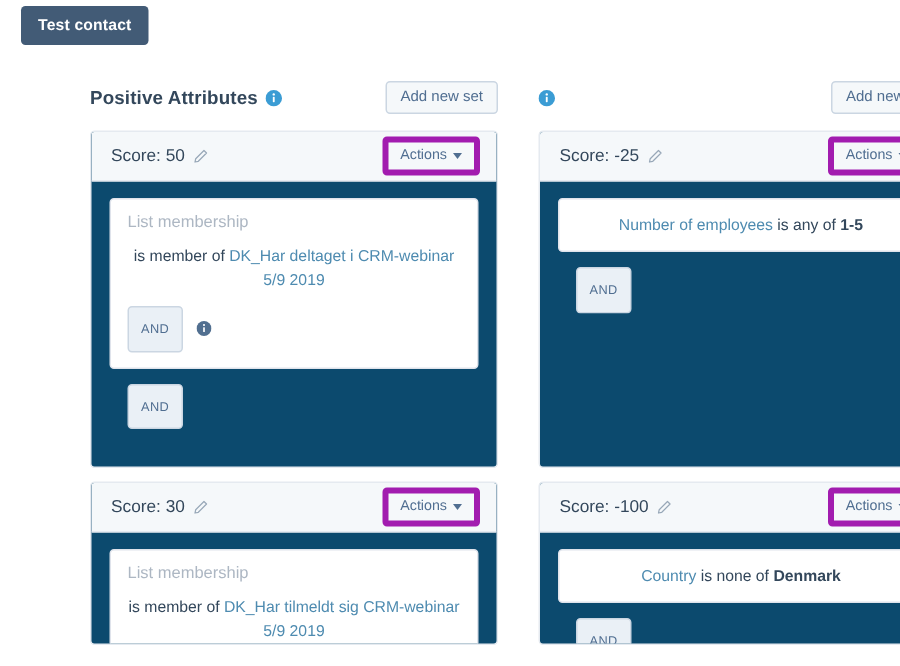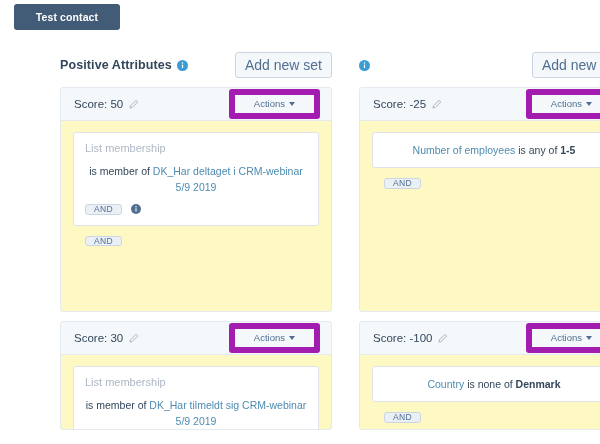--- a/index.html
+++ b/index.html
@@ -7,21 +7,21 @@
     width: 600px; height: 444px;
     background: #ffffff;
     font-family: "Liberation Sans", sans-serif;
     overflow: hidden;
   }
   .page { position: relative; width: 600px; height: 444px; background:#fff; }
 
   
   .test-contact-btn {
     position: absolute; left: 14px; top: 4px;
-    width: 106px; height: 26px;
+    width: 85px; height: 26px;
     background: #425b76; color: #ffffff;
     border: none; border-radius: 3px;
     font-size: 10.5px; font-weight: 700;
     font-family: "Liberation Sans", sans-serif;
     cursor: pointer; letter-spacing: .1px;
   }
 
   
   .columns { position:absolute; left:12px; top:48px; width:600px; height:396px; display:flex;margin-left:34px; }
   .col { width: 300px; padding: 0 14px 0 14px; position: relative; }
@@ -32,45 +32,45 @@
     padding-top: 4px;
   }
   .col-title-wrap { display:flex; align-items:center; gap:5px; }
   .col-title { font-size: 12.5px; font-weight: 700; color:#33475b; letter-spacing:.1px; }
 
   .info-icon { display:inline-flex; width:11px; height:11px; }
   .info-icon svg { width:11px; height:11px; display:block; }
 
   .add-new-set {
     background:#f5f8fa; border:1px solid #cbd6e2; border-radius:3px;
-    color:#506e91; font-size:14px; padding:5px 9px 5px 9px;
+    color:#506e91; font-size:10px; padding:5px 9px 5px 9px;
     font-family:"Liberation Sans", sans-serif; cursor:pointer; line-height:1;
     white-space:nowrap;
   }
 
   
   .score-card {
-    background:#fef9c3; border:1px solid #e5eaf0; border-radius:3px;
+    background:#0c4a6e; border:1px solid #e5eaf0; border-radius:3px;
     margin-top: 9px; overflow:hidden;
   }
   .score-card.tall { height: 225px; }
   .score-card.short { height: 109px; }
 
   .score-head {
     background:#f5f8fa; border-bottom:1px solid #e5eaf0;
     height: 33px; display:flex; align-items:center; justify-content:space-between;
     padding: 0 11px 0 13px;
   }
   .score-label { font-size:11.5px; color:#33475b; display:flex; align-items:center; gap:5px;}
   .pencil-icon { width:11px; height:11px; display:inline-block; }
   .pencil-icon svg { width:11px; height:11px; display:block; }
 
   .actions-btn {
-    background:#f5f8fa; border:6px solid #a21caf; border-radius:3px;
-    color:#506e91; font-size:9.5px; padding:4px 19px; line-height:1;
+    background:#f5f8fa; border:4px solid #a21caf; border-radius:3px;
+    color:#506e91; font-size:9.5px; padding:4px 8px; line-height:1;
     display:flex; align-items:center; gap:4px; cursor:pointer;
     font-family:"Liberation Sans", sans-serif;
   }
   .caret { width:0;height:0;border-left:3px solid transparent;border-right:3px solid transparent;border-top:4px solid #506e91; display:inline-block;}
 
   .score-body { padding: 11px 12px 0 12px; }
 
   
   .filter-group {
     border:1px solid #dfe3eb; border-radius:3px; background:#fff;
@@ -81,21 +81,21 @@
   .filter-type { font-size:11px; color:#adb7c3; margin-bottom:9px; }
   .filter-text { font-size:10.5px; color:#33475b; line-height:16px; font-weight:700;text-align:center;}
   .filter-text .lnk { color:#4e8bb0; font-weight:400; }
   .filter-text .op { color:#33475b; font-weight:400; }
   .filter-text .val { color:#33475b; font-weight:700; }
 
   .inline-row { display:flex; align-items:center; gap:9px; margin-top:9px; }
 
   .and-btn {
     background:#eaf0f6; border:1px solid #cbd6e2; border-radius:3px;
-    color:#506e91; font-size:8.5px; padding:0 8px; line-height:1;
+    color:#506e91; font-size:8.5px; padding:10px 8px; line-height:1;
     letter-spacing:.3px; cursor:pointer; font-family:"Liberation Sans", sans-serif;
   }
   .and-btn.outer { margin: 10px 0 0 12px; }
 
   .gray-info { width:10px; height:10px; display:inline-flex; }
   .gray-info svg { width:10px;height:10px; display:block; }
 
   .clip { overflow:hidden; }
 </style>
 </head>

